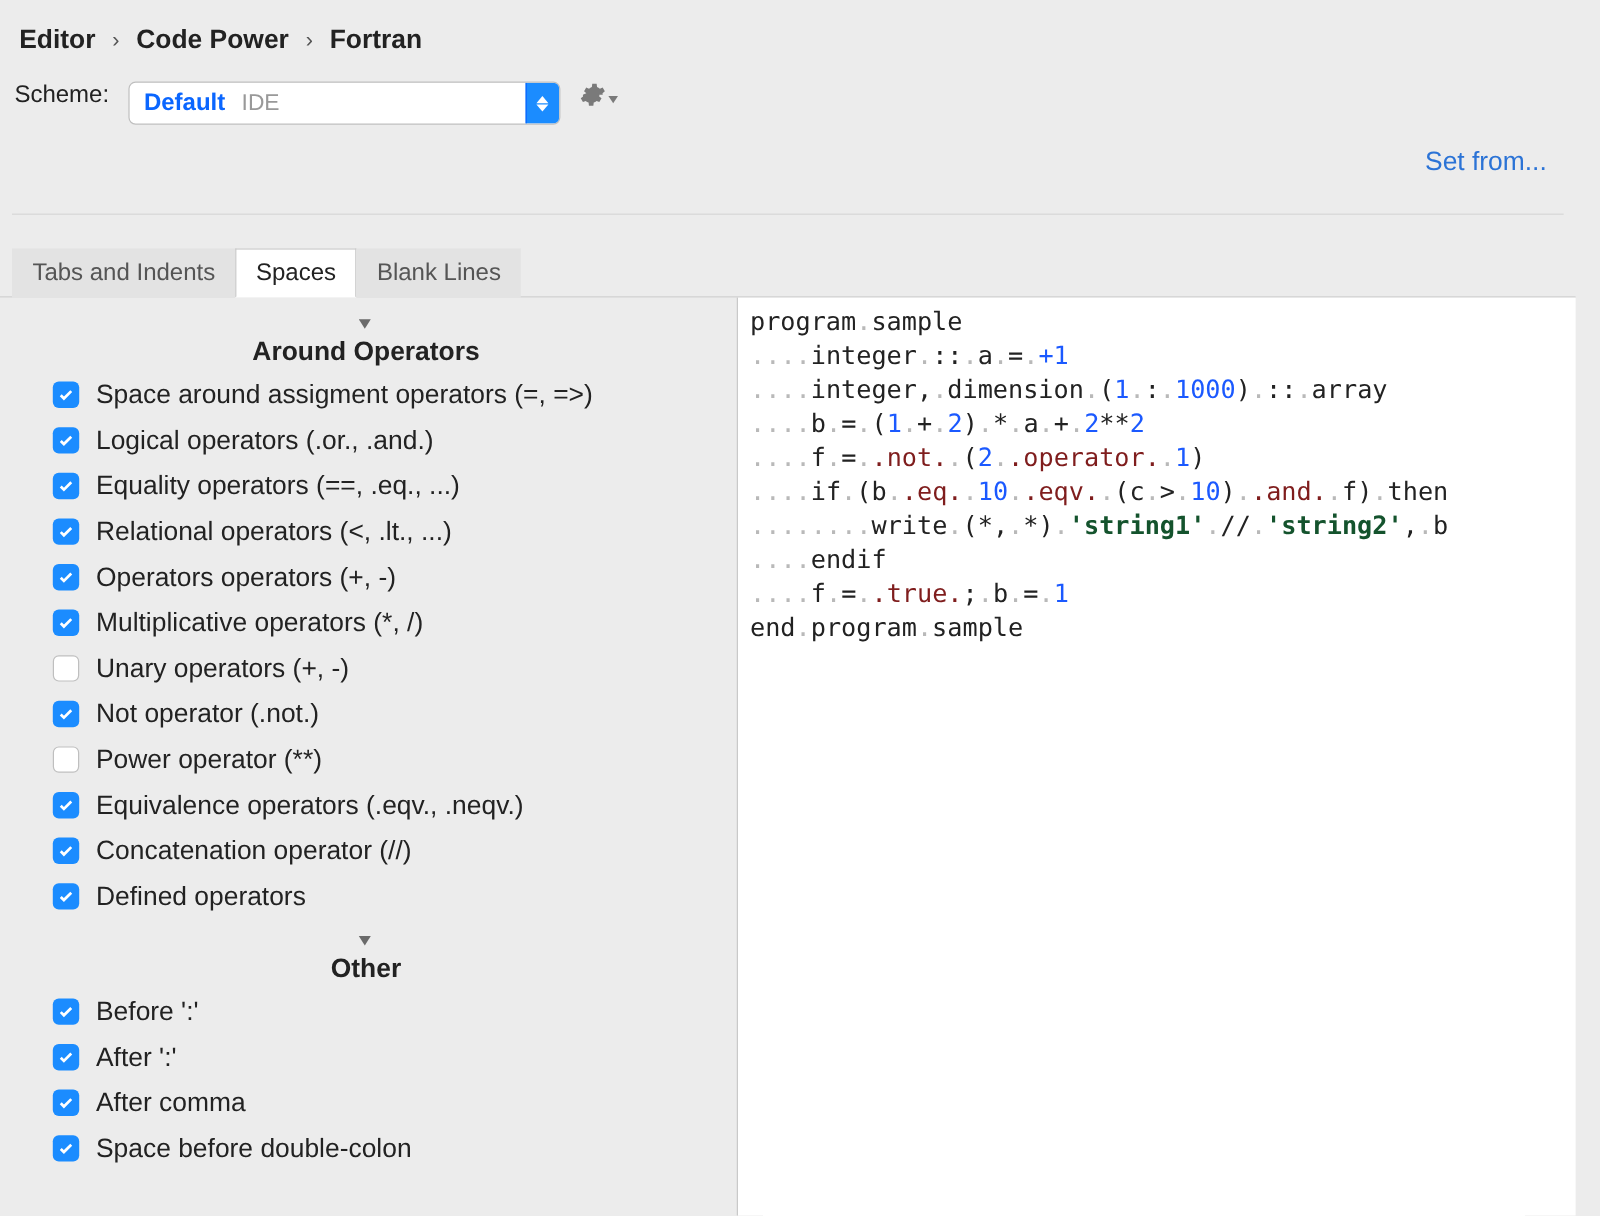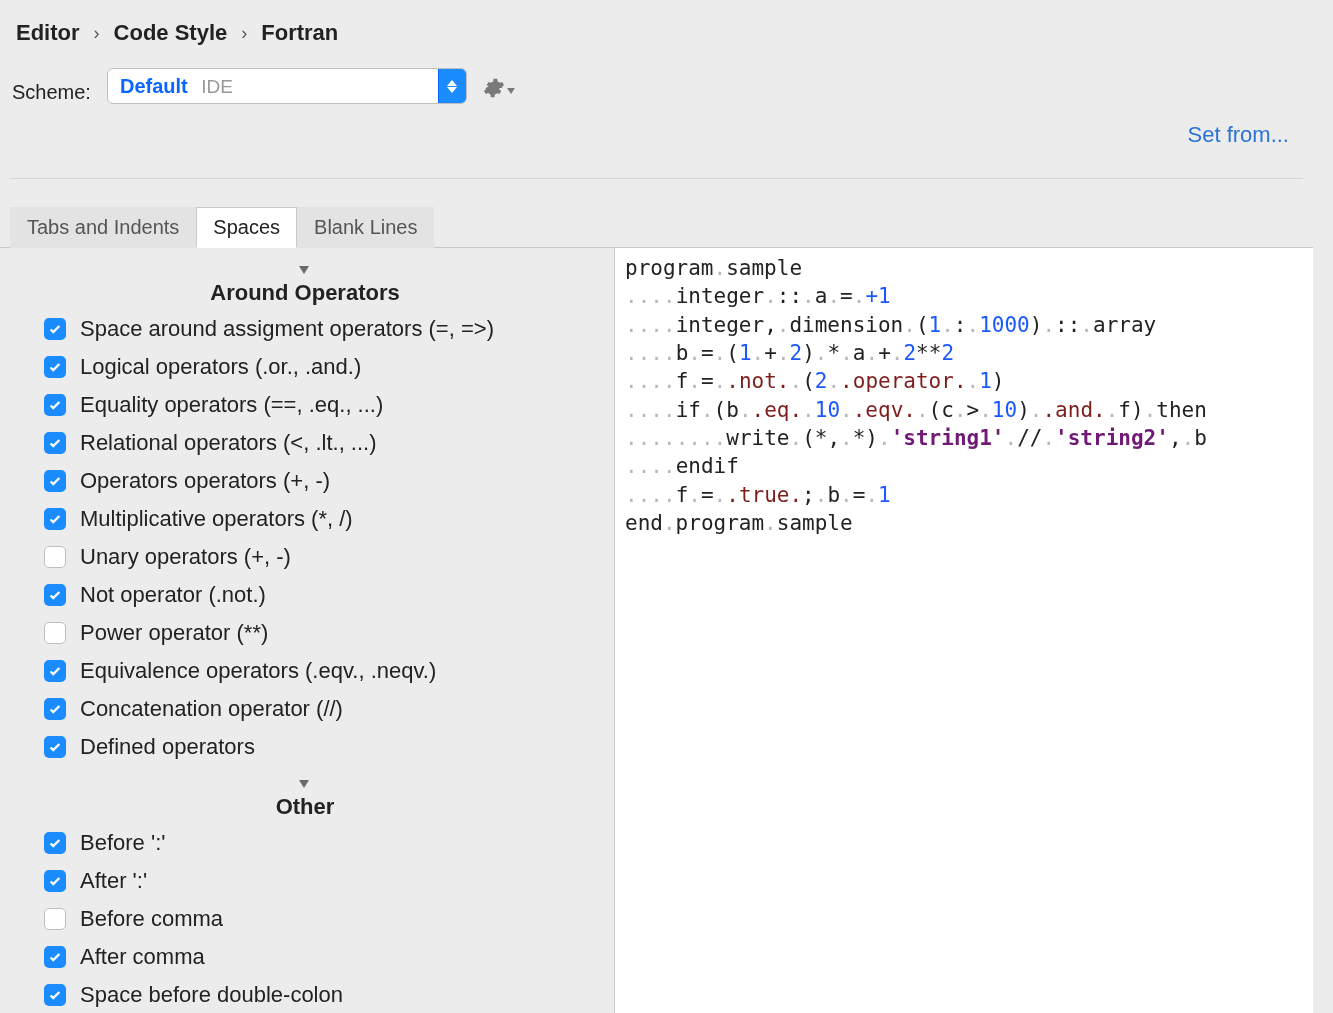--- a/index.html
+++ b/index.html
@@ -4,21 +4,21 @@
 <style>
   * { box-sizing: border-box; margin: 0; padding: 0; }
   html, body { width: 1333px; height: 1013px; font-family: -apple-system, "Helvetica Neue", Arial, sans-serif; font-size: 20px; color: #222; background: #ececec; }
   .page { width: 1313px; height: 1013px; position: relative; }
 
   
   .breadcrumb { display: flex; align-items: center; gap: 14px; padding: 20px 16px 16px 16px; font-weight: 700; font-size: 22px; }
   .breadcrumb .sep { font-weight: 400; color: #555; font-size: 18px; }
 
   
-  .scheme-row { display: flex; align-items: flex-end; gap: 16px; padding: 6px 16px 18px 12px; }
+  .scheme-row { display: flex; align-items: flex-start; gap: 16px; padding: 6px 16px 18px 12px; }
   .scheme-label { font-size: 20px; color: #222; }
   .scheme-select { display: inline-flex; align-items: center; justify-content: space-between; width: 360px; height: 36px; background: #fff; border: 1px solid #bfbfbf; border-radius: 6px; padding: 0 0 0 12px; overflow: hidden; }
   .scheme-value { font-weight: 700; color: #0a66ff; font-size: 20px; }
   .scheme-suffix { color: #999; font-size: 19px; margin-left: 8px; font-weight: 400; }
   .scheme-stepper { width: 28px; height: 100%; background: #1b8cff; display: flex; flex-direction: column; align-items: center; justify-content: center; gap: 1px; margin-left: auto; border-left: 1px solid #0a66ff; }
   .scheme-stepper .tri { width: 0; height: 0; border-left: 5px solid transparent; border-right: 5px solid transparent; }
   .scheme-stepper .up { border-bottom: 6px solid #fff; }
   .scheme-stepper .down { border-top: 6px solid #fff; }
   .gear { color: #7a7a7a; display: inline-flex; align-items: center; gap: 2px; }
   .gear svg { width: 22px; height: 22px; }
@@ -48,31 +48,31 @@
   .item { display: flex; align-items: center; gap: 14px; padding: 6px 0; font-size: 22px; }
   .chk { width: 22px; height: 22px; border-radius: 5px; display: inline-flex; align-items: center; justify-content: center; }
   .chk.checked { background: #1b8cff; }
   .chk.unchecked { background: #fff; border: 1px solid #bfbfbf; }
   .chk svg { width: 14px; height: 14px; }
   .chk.checked svg path { stroke: #fff; stroke-width: 2.6; fill: none; }
 
   
   .kw { font-weight: 400; color: #7f1d1d; }
   .num { color: #1b59ff; }
-  .str { color: #701a75; font-weight: 700; }
+  .str { color: #14532d; font-weight: 700; }
   .ws-dot { color: #b9b9b9; }
 </style>
 </head>
 <body>
 <div class="page">
 
 <div class="breadcrumb">
   <span>Editor</span>
   <span class="sep">›</span>
-  <span>Code Style</span>
+  <span>Code Power</span>
   <span class="sep">›</span>
   <span>Fortran</span>
 </div>
 
 <div class="scheme-row">
   <span class="scheme-label">Scheme:</span>
   <div class="scheme-select">
     <span>
       <span class="scheme-value">Default</span>
       <span class="scheme-suffix">IDE</span>
@@ -218,24 +218,20 @@
             </div>
             <div class="item">
               <span class="chk checked">
                 <svg viewBox="0 0 16 16">
                   <path d="M3 8.5l3 3 7-7"></path>
                 </svg>
               </span>
               <span>After ':'</span>
             </div>
             <div class="item">
-              <span class="chk unchecked"></span>
-              <span>Before comma</span>
-            </div>
-            <div class="item">
               <span class="chk checked">
                 <svg viewBox="0 0 16 16">
                   <path d="M3 8.5l3 3 7-7"></path>
                 </svg>
               </span>
               <span>After comma</span>
             </div>
             <div class="item">
               <span class="chk checked">
                 <svg viewBox="0 0 16 16">

